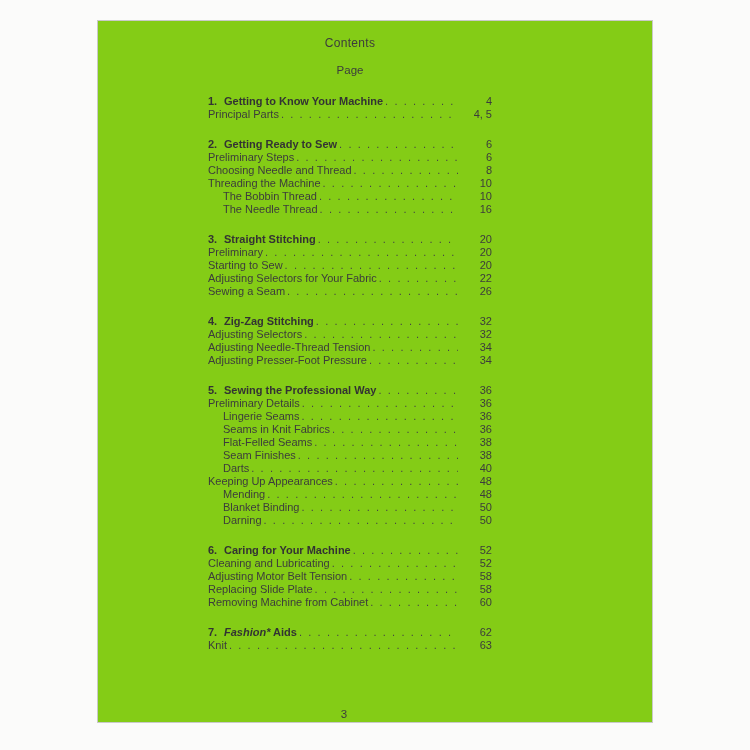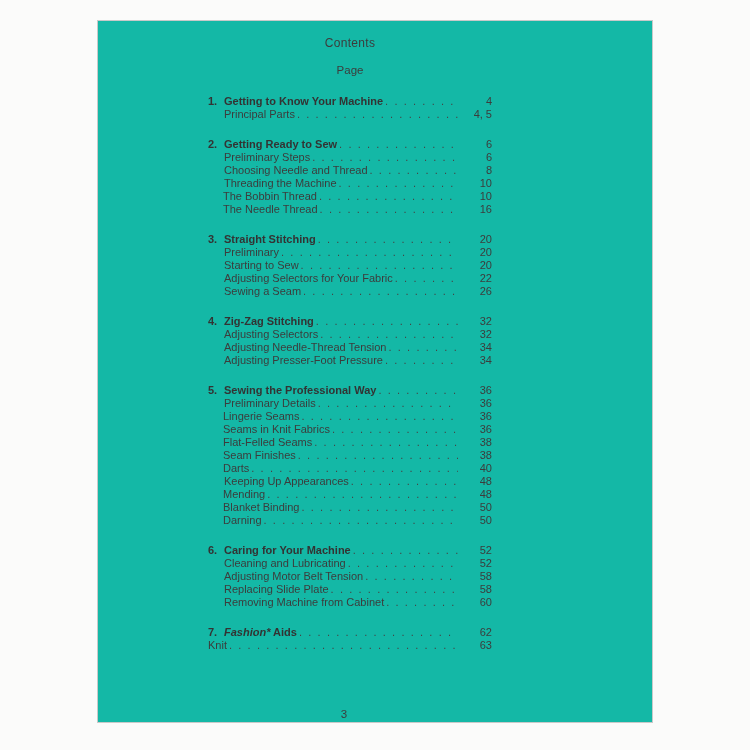--- a/index.html
+++ b/index.html
@@ -11,21 +11,21 @@
     font-family: "Liberation Sans", sans-serif;
     color: #3c3c3c;
     overflow: hidden;
   }
   .page {
     position: absolute;
     left: 97px;
     top: 20px;
     width: 556px;
     height: 703px;
-    background: #14b8a6;
+    background: #84cc16;
     border: 1px solid #c9c9c9;
     box-sizing: border-box;
   }
   .contents-title {
     position: absolute;
     left: 110px;
     top: 15px;
     width: 284px;
     text-align: center;
     font-size: 12px;
@@ -54,21 +54,21 @@
     line-height: 13px;
     white-space: nowrap;
   }
   .num {
     flex: none;
     width: 16px;
   }
   .label { flex: none; }
   .bold { font-weight: bold; color: #333333; }
   .italic { font-style: italic; }
-  .i1 { margin-left: 16px; }
+  .i1 { margin-left: 0; }
   .i2 { margin-left: 15px; }
   .leader {
     flex: 1 1 auto;
     overflow: hidden;
     white-space: nowrap;
     margin: 0 4px 0 2px;
     color: #454545;
   }
   .leader::after {
     content: ". . . . . . . . . . . . . . . . . . . . . . . . . . . . . . . . . . . . . . . . . . . . . . . . . .";

